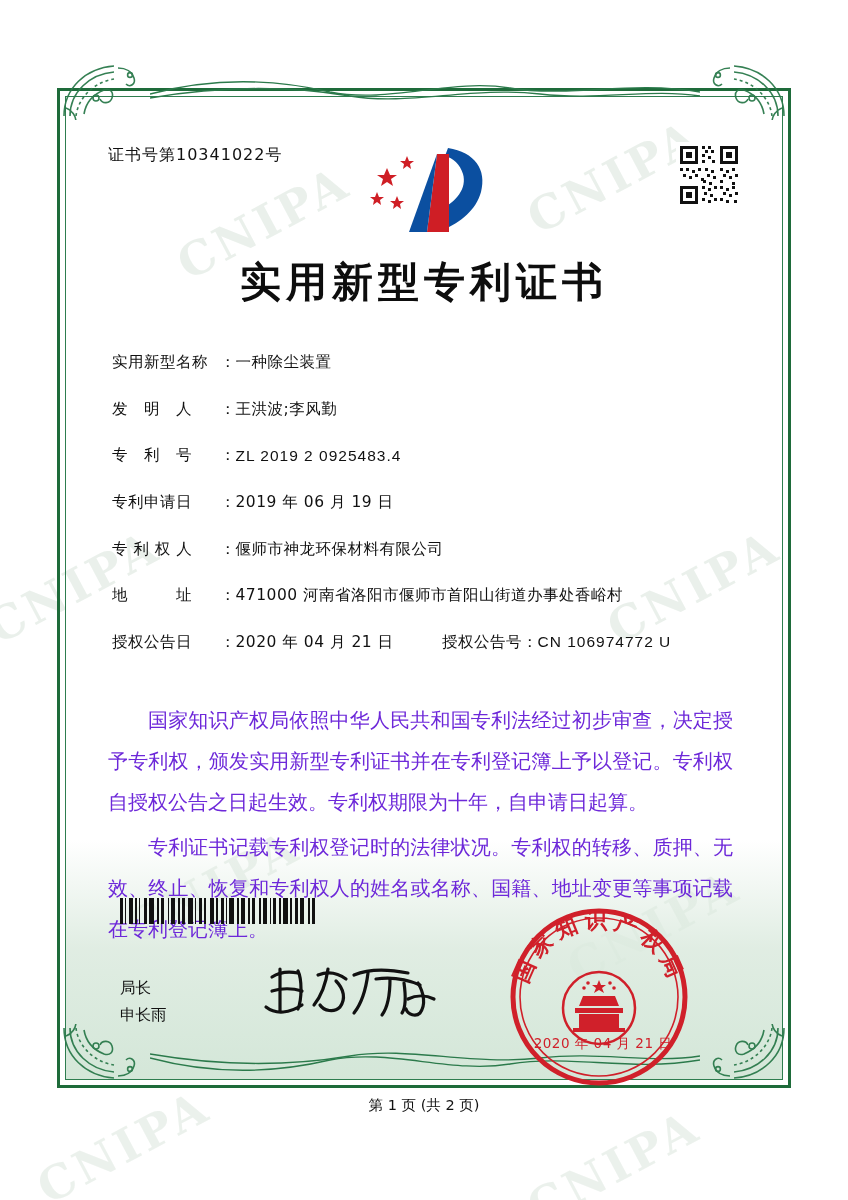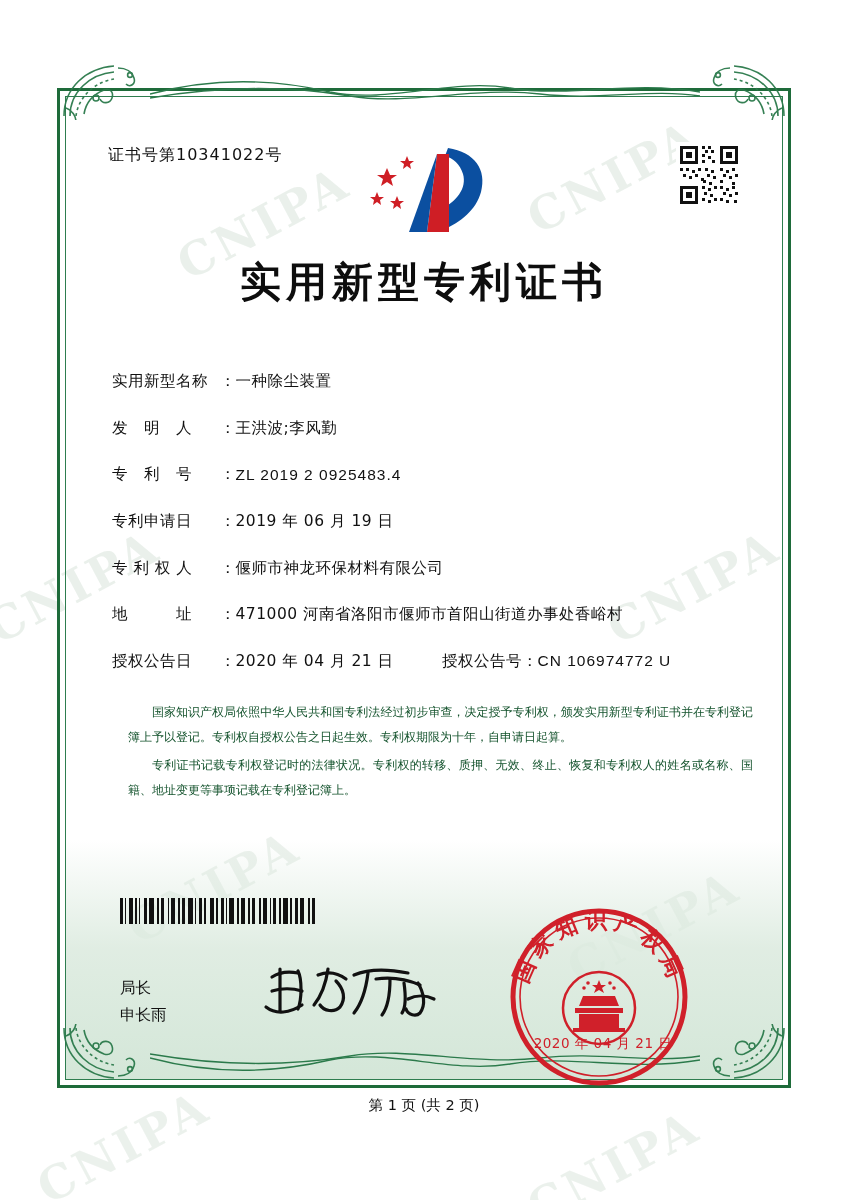--- a/index.html
+++ b/index.html
@@ -138,46 +138,45 @@
     top: 352px;
     width: 620px;
     font-size: 15.5px;
     color: #111;
   }
   .field-row {
     display: flex;
     align-items: center;
     margin-bottom: 25px;
     line-height: 1.4;
-    margin-top: 19px;
   }
   .f-label {
     width: 108px;
     flex: 0 0 108px;
     white-space: pre;
     letter-spacing: 0.5px;
   }
   .f-colon { flex: 0 0 10px; }
   .f-value { flex: 1 1 auto; letter-spacing: .5px; }
   .f-value.mono { font-family: Liberation Sans, sans-serif; letter-spacing: 1px; }
 
   .row-dual { display:flex; align-items: baseline; margin-bottom: 7px;}
   .dual-left { display:flex; align-items:baseline; width: 330px;}
   .dual-right { display:flex; align-items:baseline;justify-content:center;}
   .dual-right .f-label { width: auto; flex: 0 0 auto; }
 
   
   .paras {
     position: absolute;
-    left: 128px;
+    left: 108px;
     top: 700px;
     width: 625px;
-    font-size: 12px;
+    font-size: 20px;
     line-height: 2.05;
-    color: #14532d;
+    color: #6d28d9;
     text-align: justify;
   }
   .paras p { margin: 0 0 4px 0; text-indent: 2em; }
 
   
   .barcode {
     position: absolute;
     left: 120px;
     top: 898px;
     width: 218px;

